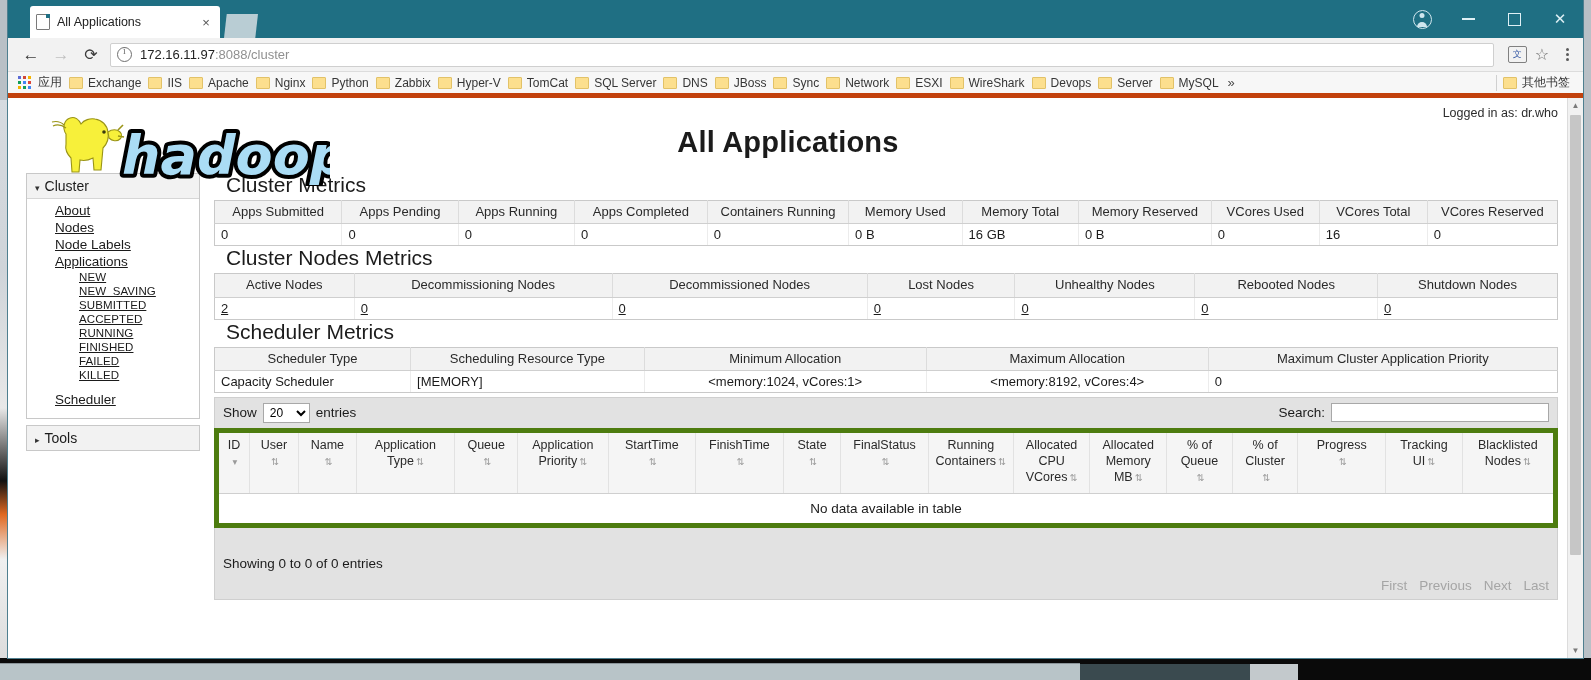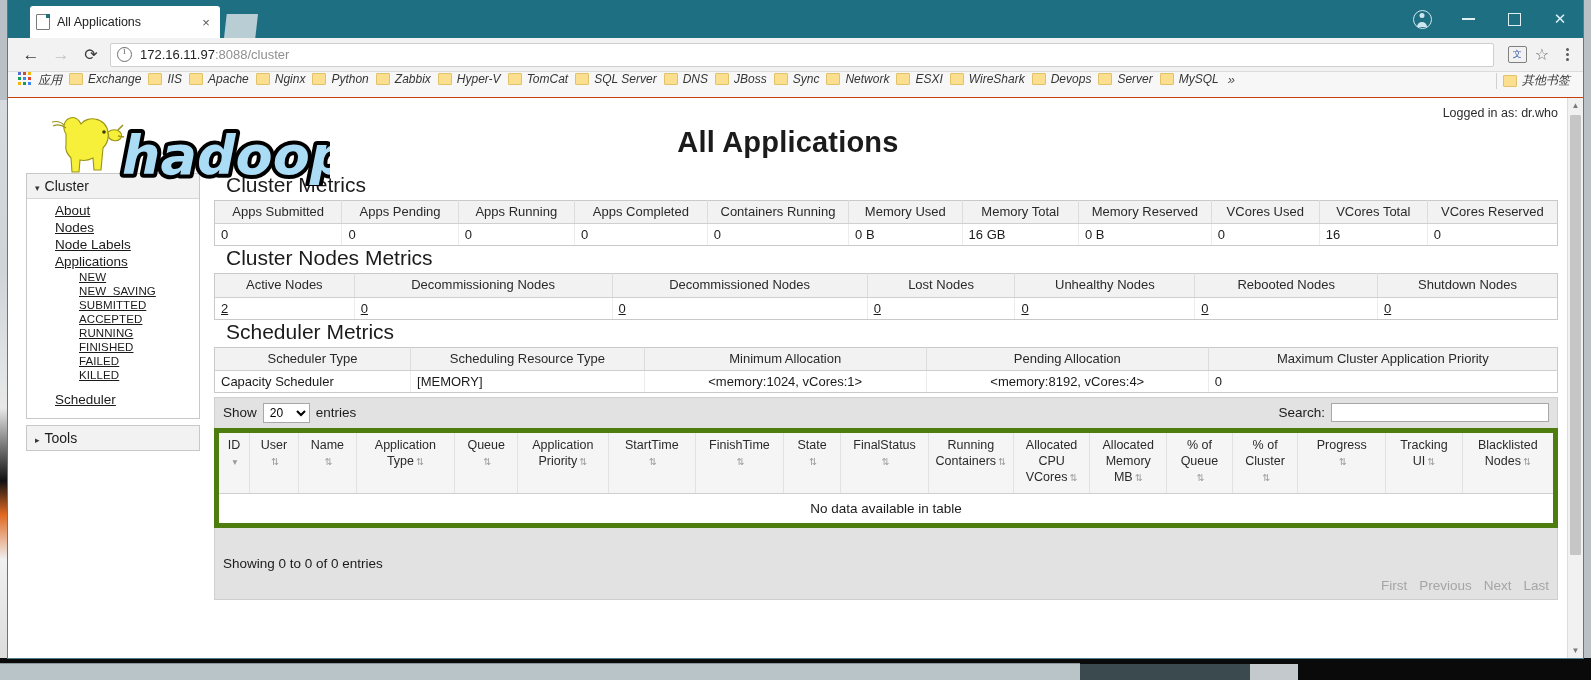--- a/index.html
+++ b/index.html
@@ -50,21 +50,21 @@
   .infoicon{width:13px;height:13px;border:1.3px solid #6f6f6f;border-radius:50%;position:relative;margin-right:8px;flex:none;}
   .infoicon:after{content:"i";position:absolute;left:0;right:0;top:-3px;text-align:center;font-size:10px;color:#6f6f6f;font-family:"Liberation Serif",serif;}
   .urlhost{font-size:13px;color:#222;}
   .urlrest{font-size:13px;color:#909090;}
   .trans-icon{width:17px;height:15px;border:1px solid #808080;border-radius:2px;position:relative;margin:0 8px;font-size:9px;color:#3b5ea8;display:flex;align-items:center;justify-content:center;cursor:pointer;}
   .star{font-size:16px;color:#6b6b6b;margin-right:10px;cursor:pointer;}
   .kebab{width:16px;display:flex;flex-direction:column;align-items:center;gap:2.4px;cursor:pointer;}
   .kebab i{width:3px;height:3px;background:#5a5a5a;border-radius:50%;display:block;}
 
   
-  #bookmarks{height:26px;background:#f7f7f7;border-bottom:1px solid #c2410c;display:flex;align-items:flex-start;padding:0 6px;box-sizing:border-box;font-size:12px;color:#333;overflow:hidden;white-space:nowrap;font-style:italic;}
+  #bookmarks{height:26px;background:#f7f7f7;border-bottom:5px solid #c2410c;display:flex;align-items:center;padding:0 6px;box-sizing:border-box;font-size:12px;color:#333;overflow:hidden;white-space:nowrap;}
   .appsgrid{display:grid;grid-template-columns:repeat(3,3px);grid-template-rows:repeat(3,3px);gap:2px;margin:0 7px 0 4px;flex:none;}
   .appsgrid i{width:3px;height:3px;background:#5b6bd6;display:block;}
   .appsgrid i:nth-child(2){background:#d14836;}
   .appsgrid i:nth-child(3){background:#f4b400;}
   .appsgrid i:nth-child(4){background:#0f9d58;}
   .appsgrid i:nth-child(5){background:#4285f4;}
   .appsgrid i:nth-child(6){background:#db4437;}
   .appsgrid i:nth-child(7){background:#f4b400;}
   .appsgrid i:nth-child(8){background:#0f9d58;}
   .appsgrid i:nth-child(9){background:#4285f4;}
@@ -406,21 +406,21 @@
           </tbody>
             </table>
 
           <h3 class="sectitle">Scheduler Metrics</h3>
           <table class="metrics">
             <tbody>
                 <tr>
               <th style="width:14.6%">Scheduler Type</th>
               <th style="width:17.4%">Scheduling Resource Type</th>
               <th style="width:21.0%">Minimum Allocation</th>
-              <th style="width:21.0%">Pending Allocation</th>
+              <th style="width:21.0%">Maximum Allocation</th>
               <th style="width:26.0%">Maximum Cluster Application Priority</th>
             </tr>
             <tr>
               <td>Capacity Scheduler</td>
               <td>[MEMORY]</td>
               <td style="text-align:center">&lt;memory:1024, vCores:1&gt;</td>
               <td style="text-align:center">&lt;memory:8192, vCores:4&gt;</td>
               <td>0</td>
             </tr>
           </tbody>

